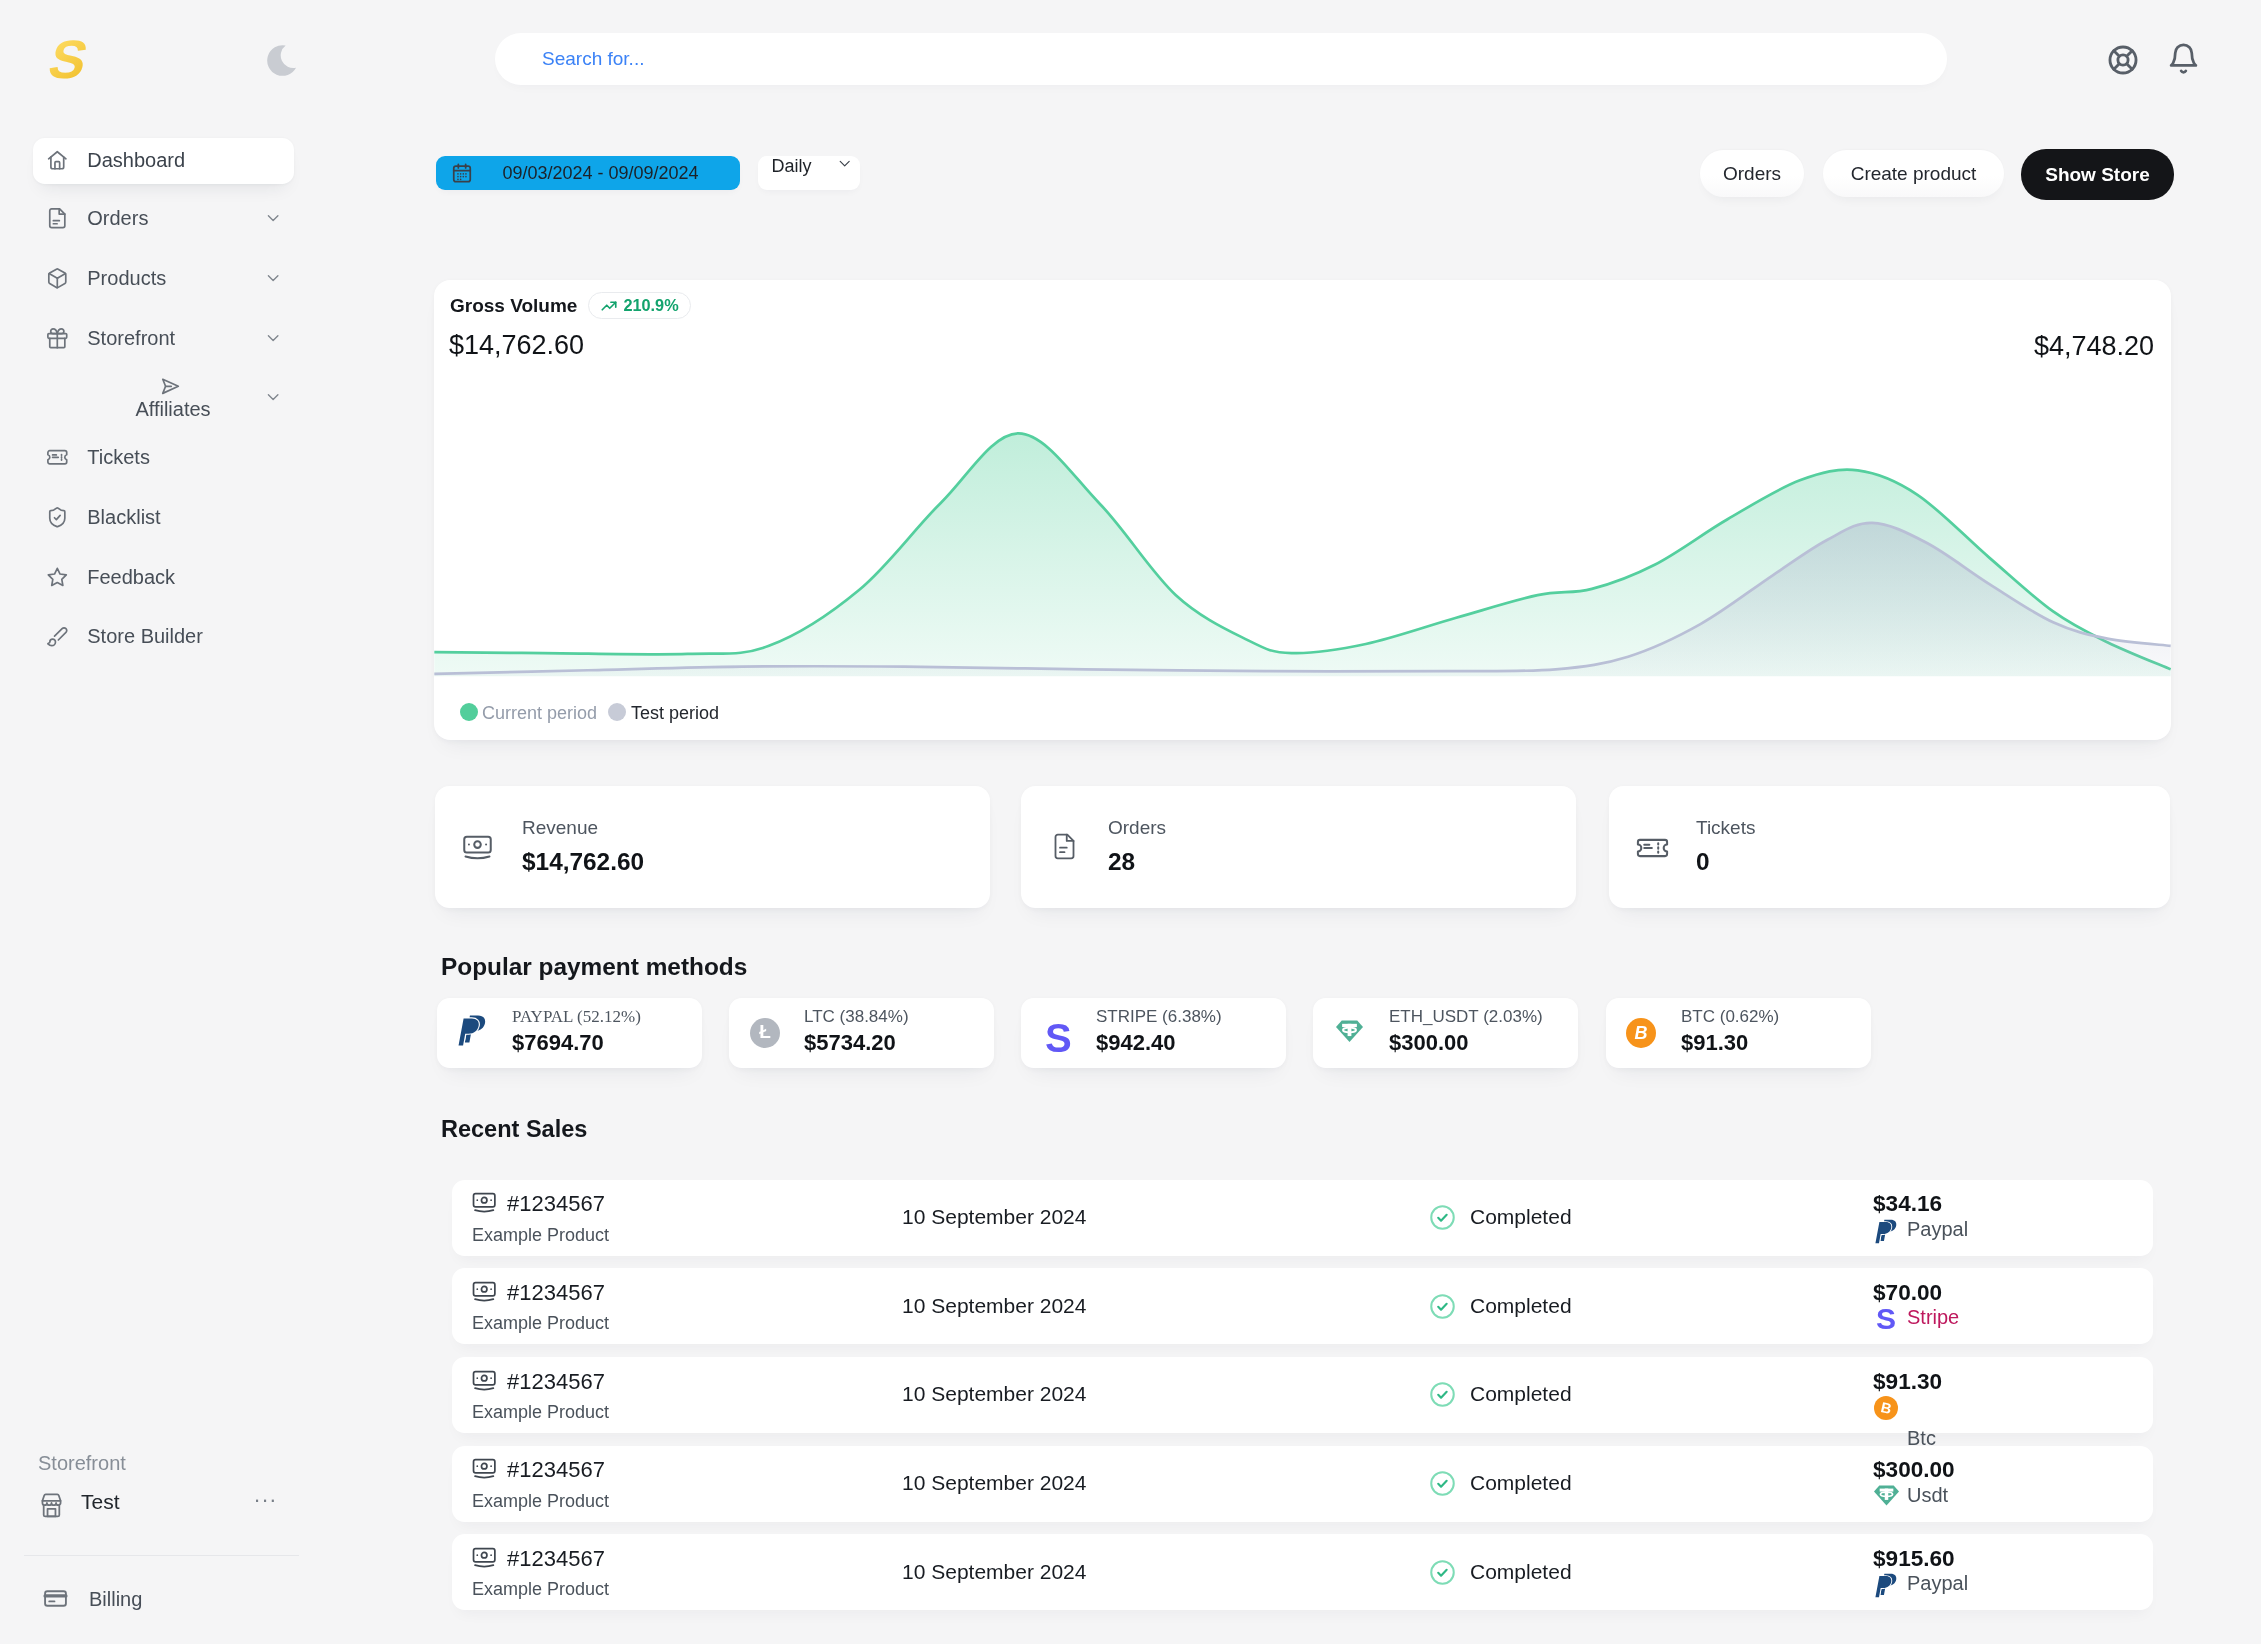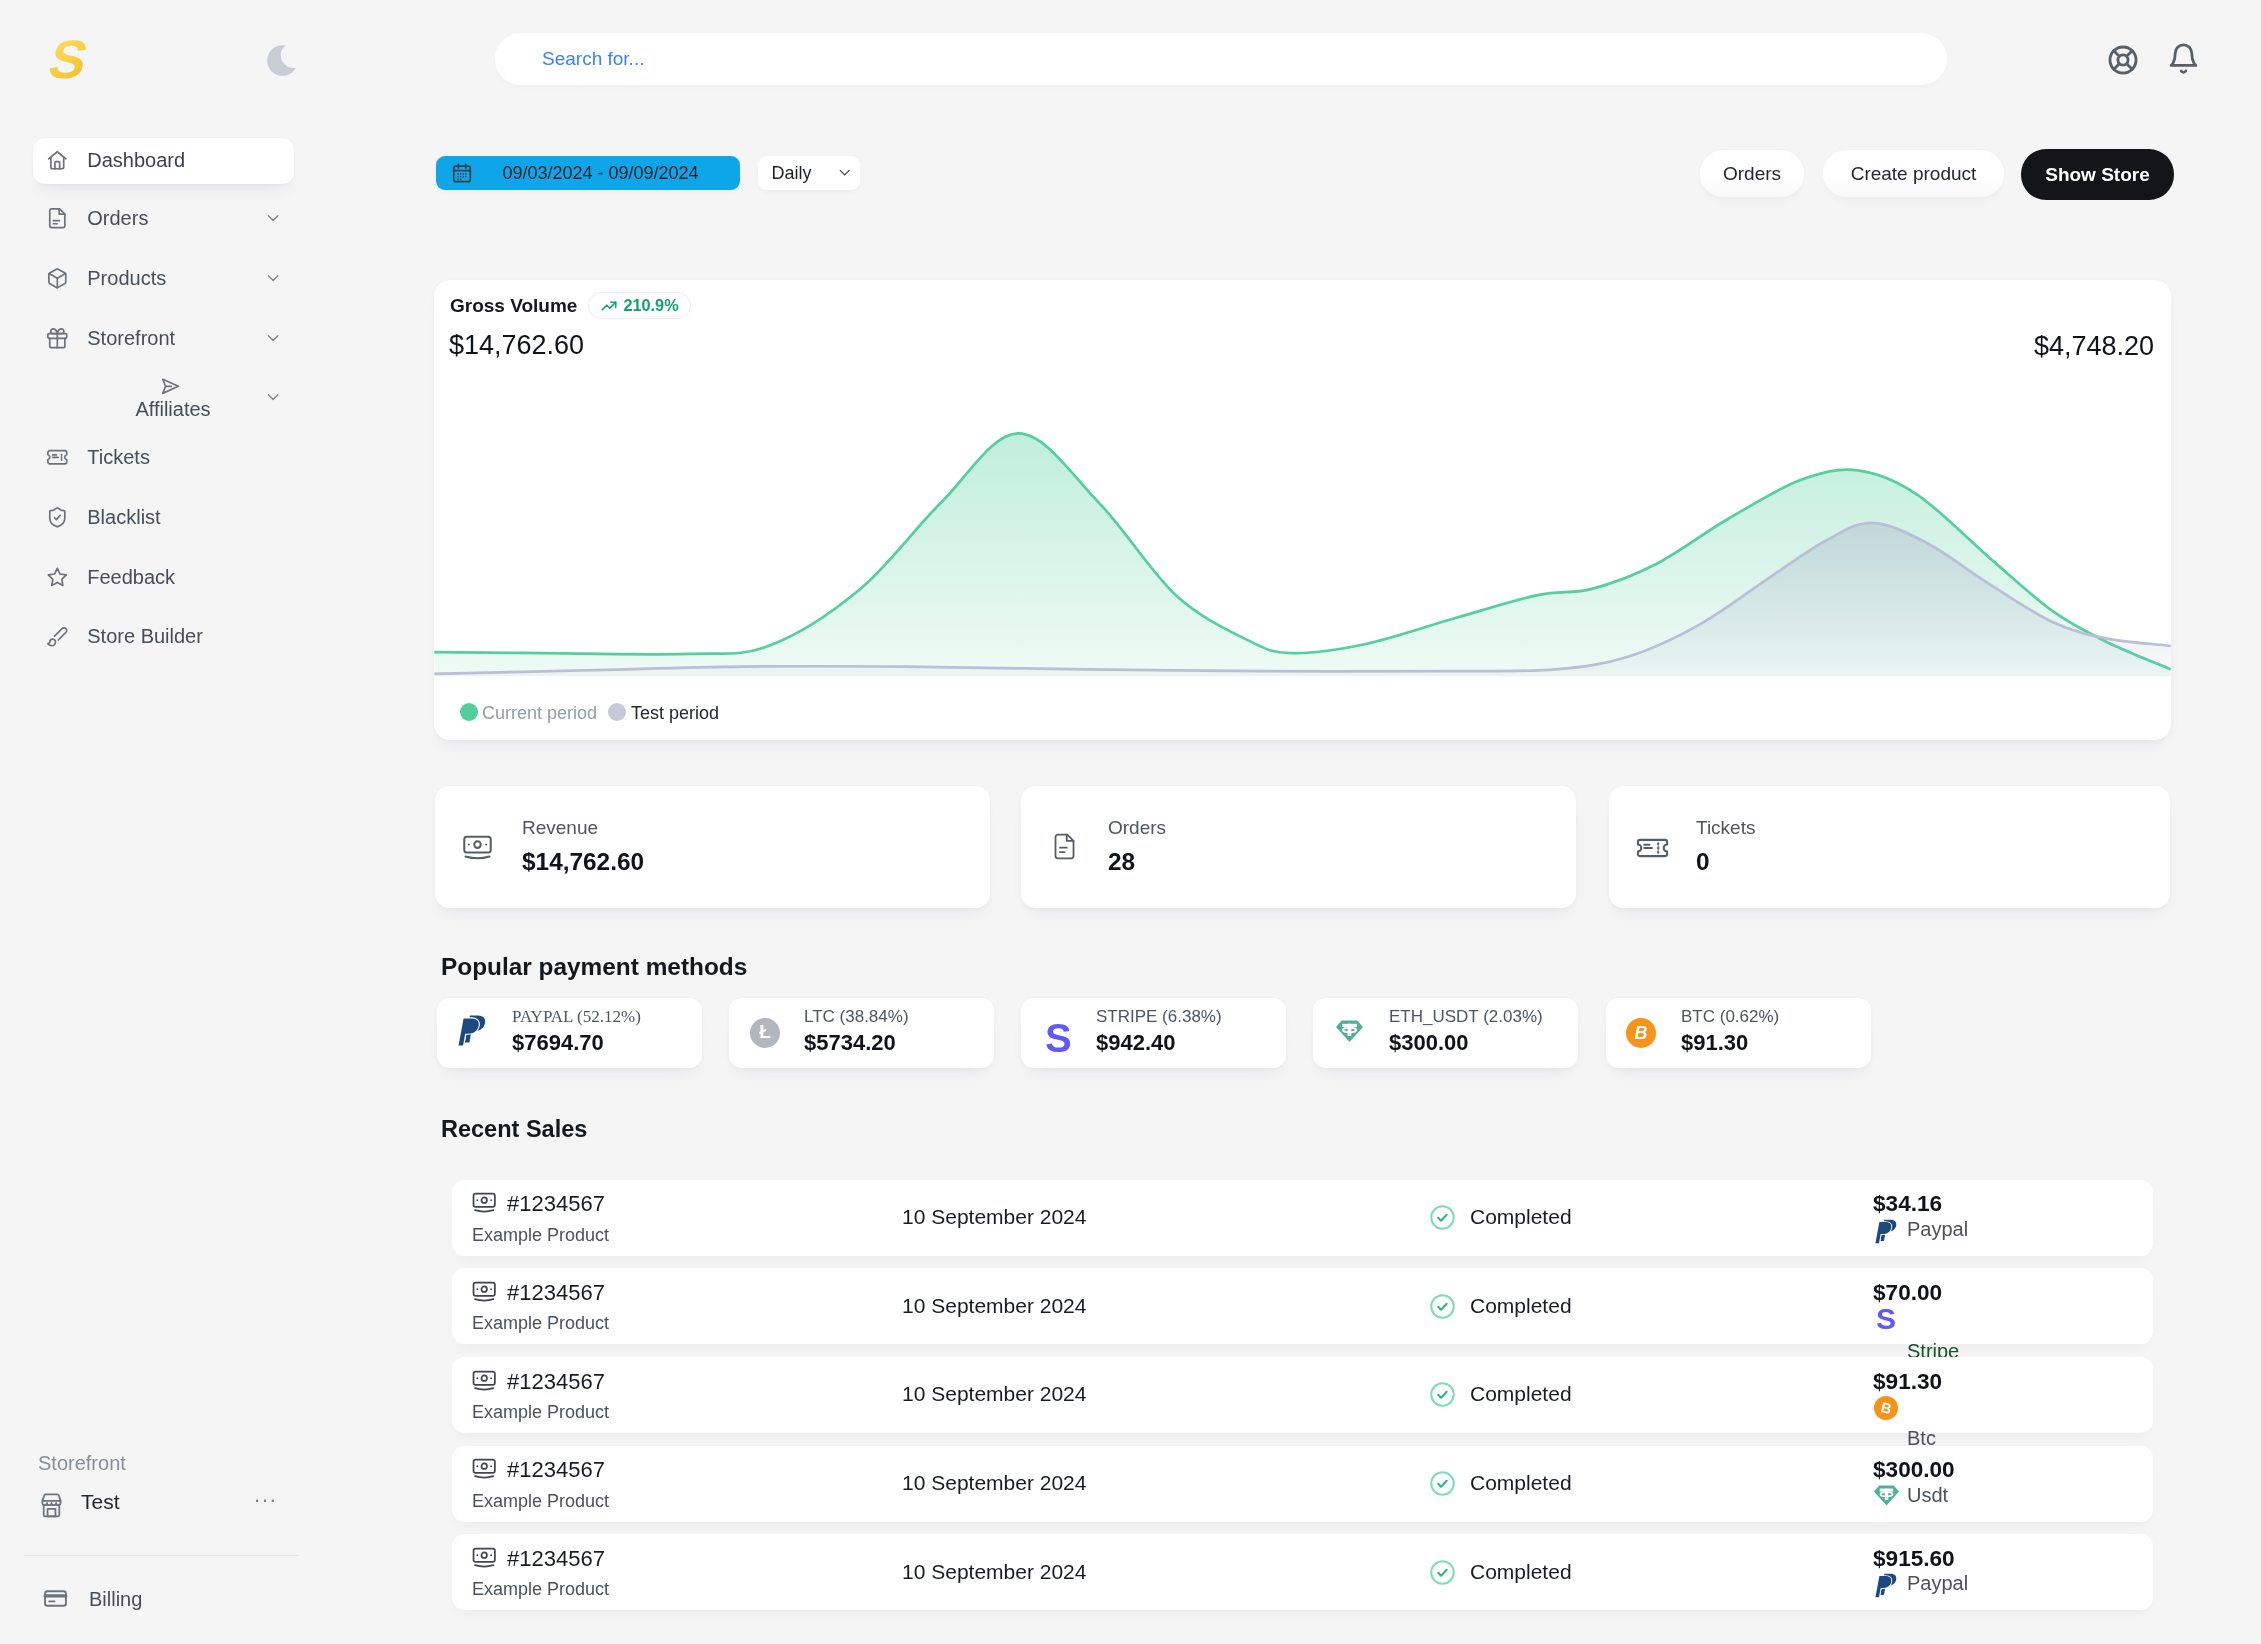--- a/index.html
+++ b/index.html
@@ -158,21 +158,21 @@
         <circle cx="7.6" cy="16" r="0.9"></circle>
         <circle cx="10.5" cy="16" r="0.9"></circle>
         <circle cx="13.4" cy="16" r="0.9"></circle>
         <circle cx="16.3" cy="16" r="0.9"></circle>
         <circle cx="7.6" cy="19" r="0.9"></circle>
         <circle cx="10.5" cy="19" r="0.9"></circle>
       </g>
   </svg>
   <span style="margin-left:29px;font-size:18px;color:#1d2127;font-weight:500;">09/03/2024 - 09/09/2024</span>
 </div>
-<div class="abs" style="left:758px;top:156px;width:102px;height:34px;background:#fff;border-radius:9px;box-shadow:0 3.6px 9px -3.6px rgba(30,40,60,0.06);display:flex;align-items:center;justify-content:space-between;">
+<div class="abs" style="left:758px;top:156px;width:102px;height:34px;background:#fff;border-radius:9px;box-shadow:0 3.6px 9px -3.6px rgba(30,40,60,0.06);display:flex;justify-content:space-between;">
   <span style="margin-left:13.6px;font-size:18px;color:#1d2127;font-weight:500;">Daily</span>
   <svg class="ico" style="margin-right:8.1px;stroke:#3a4049;" width="15.4" height="15.4" viewBox="0 0 24 24">
       <path d="M5 8.5 12 15.5 19 8.5"></path>
     </svg>
 </div>
 <div class="pillbtn abs" style="left:1700px;top:150px;width:104px;height:47px;">Orders</div>
 <div class="pillbtn abs" style="left:1823px;top:150px;width:181px;height:47px;">Create product</div>
 <div class="abs" style="left:2021px;top:149px;width:153px;height:51px;background:#141518;border-radius:25px;display:flex;align-items:center;justify-content:center;color:#fff;font-size:19px;font-weight:700;">Show Store</div>
 
 <div class="card abs" style="left:434px;top:280px;width:1737px;height:460px;border-radius:16.3px;"></div>
@@ -309,21 +309,21 @@
 <div class="abs" style="left:507px;top:1280px;font-size:22px;font-weight:500;color:#181c22;">#1234567</div>
 <div class="abs" style="left:472px;top:1313px;font-size:18px;color:#4a525b;">Example Product</div>
 <div class="abs" style="left:902px;top:1294px;font-size:21px;color:#181c22;">10 September 2024</div>
 <svg class="abs" style="left:1429px;top:1293px;fill:none;stroke-linecap:round;stroke-linejoin:round;" width="27" height="27" viewBox="0 0 24 24">
 <circle cx="12" cy="12" r="10" stroke="#7edcb6" stroke-width="1.8"></circle>
     <path d="M8.2 12.3l2.5 2.5 5-5.2" stroke="#2eb885" stroke-width="1.9"></path>
   </svg>
 <div class="abs" style="left:1470px;top:1294px;font-size:21px;color:#181c22;">Completed</div>
 <div class="abs" style="left:1873px;top:1280px;font-size:22.6px;font-weight:700;color:#101317;">$70.00</div>
 <div class="abs" style="left:1876px;top:1304px;font-size:30px;font-weight:700;color:#6158f6;line-height:1;">S</div>
-<div class="abs" style="left:1907px;top:1340px;font-size:20px;color:#14532d;">Stripe</div>
+<div class="abs" style="left:1907px;top:1306px;font-size:20px;color:#be185d;">Stripe</div>
 <div class="abs" style="left:452px;top:1357px;width:1701px;height:76px;background:#fff;border-radius:12.7px;box-shadow:0 9px 14.5px -7.2px rgba(30,40,60,0.05);"></div>
 <svg class="abs ico" style="left:472px;top:1369px;stroke:#3f464f;stroke-width:1.7;" width="24.4" height="23.5" viewBox="0 0 24 23">
 <rect x="1.5" y="2.5" width="21" height="13" rx="2"></rect>
     <circle cx="12" cy="9" r="2.7"></circle>
     <path d="M5.2 9h0.01 M18.8 9h0.01"></path>
 <path d="M3 18.8c6 1.8 12 1.8 18 0"></path>
   </svg>
 <div class="abs" style="left:507px;top:1369px;font-size:22px;font-weight:500;color:#181c22;">#1234567</div>
 <div class="abs" style="left:472px;top:1402px;font-size:18px;color:#4a525b;">Example Product</div>
 <div class="abs" style="left:902px;top:1382px;font-size:21px;color:#181c22;">10 September 2024</div>

